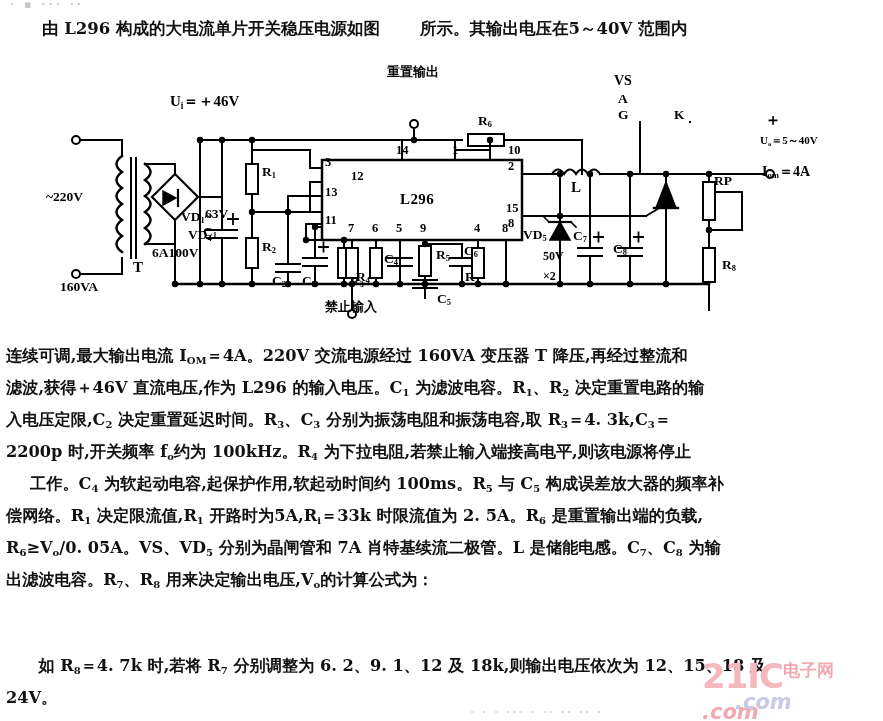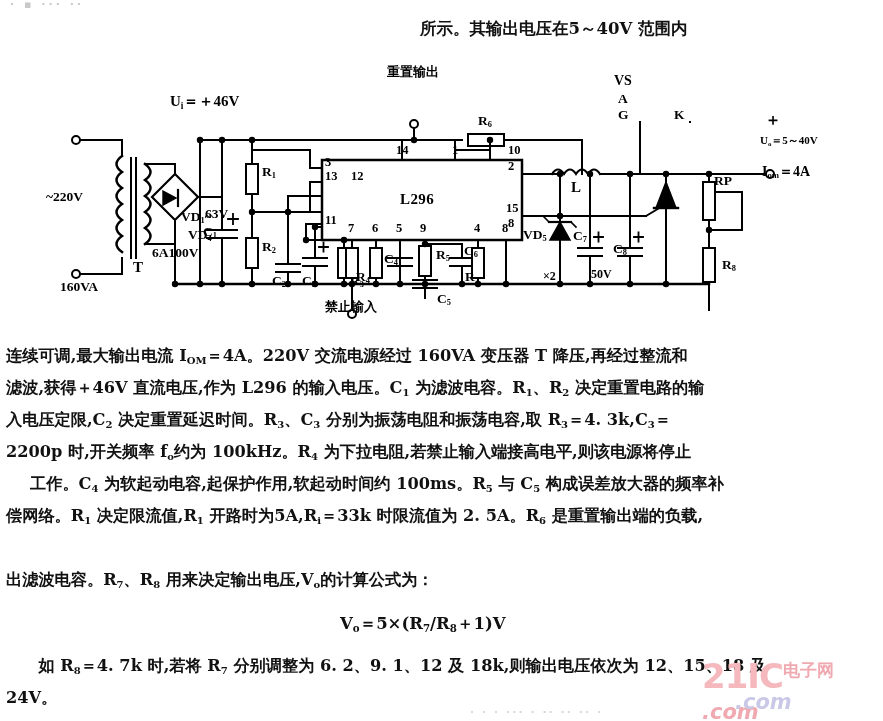--- a/index.html
+++ b/index.html
@@ -87,20 +87,21 @@
     font-size:11px;color:#d8d8d8;font-weight:700;letter-spacing:2px;
   }
 </style>
 </head>
 <body>
 
 <div class="page">
 
   <div class="topfaint">· ▪ ··· ··</div>
 
+  <div class="txt lead" style="left:42px;top:18px;">由 L296 构成的大电流单片开关稳压电源如图</div>
   <div class="txt lead" style="left:420px;top:18px;">所示。其输出电压在5～40V 范围内</div>
 
   <div class="sch">
     <svg width="883" height="278" viewBox="0 0 883 278">
       <g stroke="#000" stroke-width="2" fill="none" stroke-linecap="square">
 
         <circle cx="76" cy="88" r="4" fill="#fff"></circle>
         <path d="M80 88 H122 V104"></path>
         <circle cx="76" cy="222" r="4" fill="#fff"></circle>
         <path d="M80 222 H122 V206"></path>
@@ -356,21 +357,21 @@
     <div class="lbl" style="left:436px;top:196px;"><span>R</span><sub>5</sub></div>
     <div class="lbl" style="left:437px;top:240px;"><span>C</span><sub>5</sub></div>
     <div class="lbl" style="left:464px;top:192px;"><span>C</span><sub>6</sub></div>
     <div class="lbl" style="left:465px;top:218px;"><span>R</span><sub>7</sub></div>
     <div class="lbl" style="left:478px;top:62px;"><span>R</span><sub>6</sub></div>
     <div class="lbl" style="left:722px;top:206px;"><span>R</span><sub>8</sub></div>
 
     <div class="lbl" style="left:523px;top:176px;"><span>VD</span><sub>5</sub></div>
     <div class="lbl" style="left:573px;top:177px;"><span>C</span><sub>7</sub></div>
     <div class="lbl" style="left:613px;top:190px;"><span>C</span><sub>8</sub></div>
-    <div class="lbl sm" style="left:543px;top:216px;margin-left:48px;">50V</div>
+    <div class="lbl sm" style="left:543px;top:198px;">50V</div>
     <div class="lbl sm" style="left:543px;top:218px;">×2</div>
 
     <div class="lbl" style="left:571px;top:128px;font-size:15px;">L</div>
 
     <div class="lbl" style="left:614px;top:22px;font-size:14px;">VS</div>
     <div class="lbl" style="left:618px;top:40px;">A</div>
     <div class="lbl" style="left:618px;top:56px;">G</div>
     <div class="lbl" style="left:674px;top:56px;">K</div>
     <div class="lbl" style="left:714px;top:122px;">RP</div>
 
@@ -378,21 +379,21 @@
     <div class="lbl" style="left:760px;top:83px;font-size:11px;"><span>U</span><sub>o</sub><span>＝5～40V</span></div>
     <div class="lbl" style="left:762px;top:113px;font-size:14px;"><span>I</span><sub>om</sub><span>＝4A</span></div>
 
     <div class="lbl cn" style="left:387px;top:13px;">重置输出</div>
     <div class="lbl cn" style="left:325px;top:248px;">禁止输入</div>
 
     <div class="lbl ic" style="left:400px;top:140px;">L296</div>
 
     <div class="lbl pin" style="left:325px;top:104px;">3</div>
     <div class="lbl pin" style="left:323px;top:118px;padding-left:28px;">12</div>
-    <div class="lbl pin" style="left:325px;top:118px;">13</div>
+    <div class="lbl pin" style="left:325px;top:134px;">13</div>
     <div class="lbl pin" style="left:325px;top:162px;">11</div>
 
     <div class="lbl pin" style="left:396px;top:92px;">14</div>
     <div class="lbl pin" style="left:452px;top:92px;">1</div>
     <div class="lbl pin" style="left:508px;top:92px;">10</div>
 
     <div class="lbl pin" style="left:348px;top:170px;">7</div>
     <div class="lbl pin" style="left:372px;top:170px;">6</div>
     <div class="lbl pin" style="left:396px;top:170px;">5</div>
     <div class="lbl pin" style="left:420px;top:170px;">9</div>
@@ -403,23 +404,23 @@
     <div class="lbl pin" style="left:506px;top:150px;">15</div>
     <div class="lbl pin" style="left:508px;top:165px;">8</div>
   </div>
 
   <div class="txt body-line" style="left:6px;top:345px;"><span>连续可调,最大输出电流 I</span><sub>OM</sub><span>＝4A。220V 交流电源经过 160VA 变压器 T 降压,再经过整流和</span></div>
   <div class="txt body-line" style="left:6px;top:377px;"><span>滤波,获得＋46V 直流电压,作为 L296 的输入电压。C</span><sub>1</sub><span> 为滤波电容。R</span><sub>1</sub><span>、R</span><sub>2</sub><span> 决定重置电路的输</span></div>
   <div class="txt body-line" style="left:6px;top:409px;"><span>入电压定限,C</span><sub>2</sub><span> 决定重置延迟时间。R</span><sub>3</sub><span>、C</span><sub>3</sub><span> 分别为振荡电阻和振荡电容,取 R</span><sub>3</sub><span>＝4. 3k,C</span><sub>3</sub><span>＝</span></div>
   <div class="txt body-line" style="left:6px;top:441px;"><span>2200p 时,开关频率 f</span><sub>o</sub><span>约为 100kHz。R</span><sub>4</sub><span> 为下拉电阻,若禁止输入端接高电平,则该电源将停止</span></div>
   <div class="txt body-line" style="left:12px;top:473px;margin-left:18px;"><span>工作。C</span><sub>4</sub><span> 为软起动电容,起保护作用,软起动时间约 100ms。R</span><sub>5</sub><span> 与 C</span><sub>5</sub><span> 构成误差放大器的频率补</span></div>
   <div class="txt body-line" style="left:6px;top:505px;"><span>偿网络。R</span><sub>1</sub><span> 决定限流值,R</span><sub>1</sub><span> 开路时为5A,R</span><sub>i</sub><span>＝33k 时限流值为 2. 5A。R</span><sub>6</sub><span> 是重置输出端的负载,</span></div>
+  <div class="txt body-line" style="left:6px;top:537px;"><span>R</span><sub>6</sub><span>≥V</span><sub>o</sub><span>/0. 05A。VS、VD</span><sub>5</sub><span> 分别为晶闸管和 7A 肖特基续流二极管。L 是储能电感。C</span><sub>7</sub><span>、C</span><sub>8</sub><span> 为输</span></div>
   <div class="txt body-line" style="left:6px;top:569px;"><span>出滤波电容。R</span><sub>7</sub><span>、R</span><sub>8</sub><span> 用来决定输出电压,V</span><sub>o</sub><span>的计算公式为：</span></div>
 
-  <div class="txt formula" style="left:340px;top:613px;"><span>V</span><sub>o</sub><span>＝5×(R</span><sub>7</sub><span>/R</span><sub>8</sub><span>＋1)V</span></div>
 
   <div class="txt body-line" style="left:6px;top:655px;"><span>　　如 R</span><sub>8</sub><span>＝4. 7k 时,若将 R</span><sub>7</sub><span> 分别调整为 6. 2、9. 1、12 及 18k,则输出电压依次为 12、15、18 及</span></div>
   <div class="txt body-line" style="left:6px;top:687px;"><span>24V。</span></div>
 
   <div class="wm"><span>21IC</span><span class="cn">电子网</span><br><span class="dom">.com</span></div>
   <div class="wm2">.com</div>
 
   <div class="botfaint">· · · ··· · ·· ·· ·· ·</div>
 
 </div>

